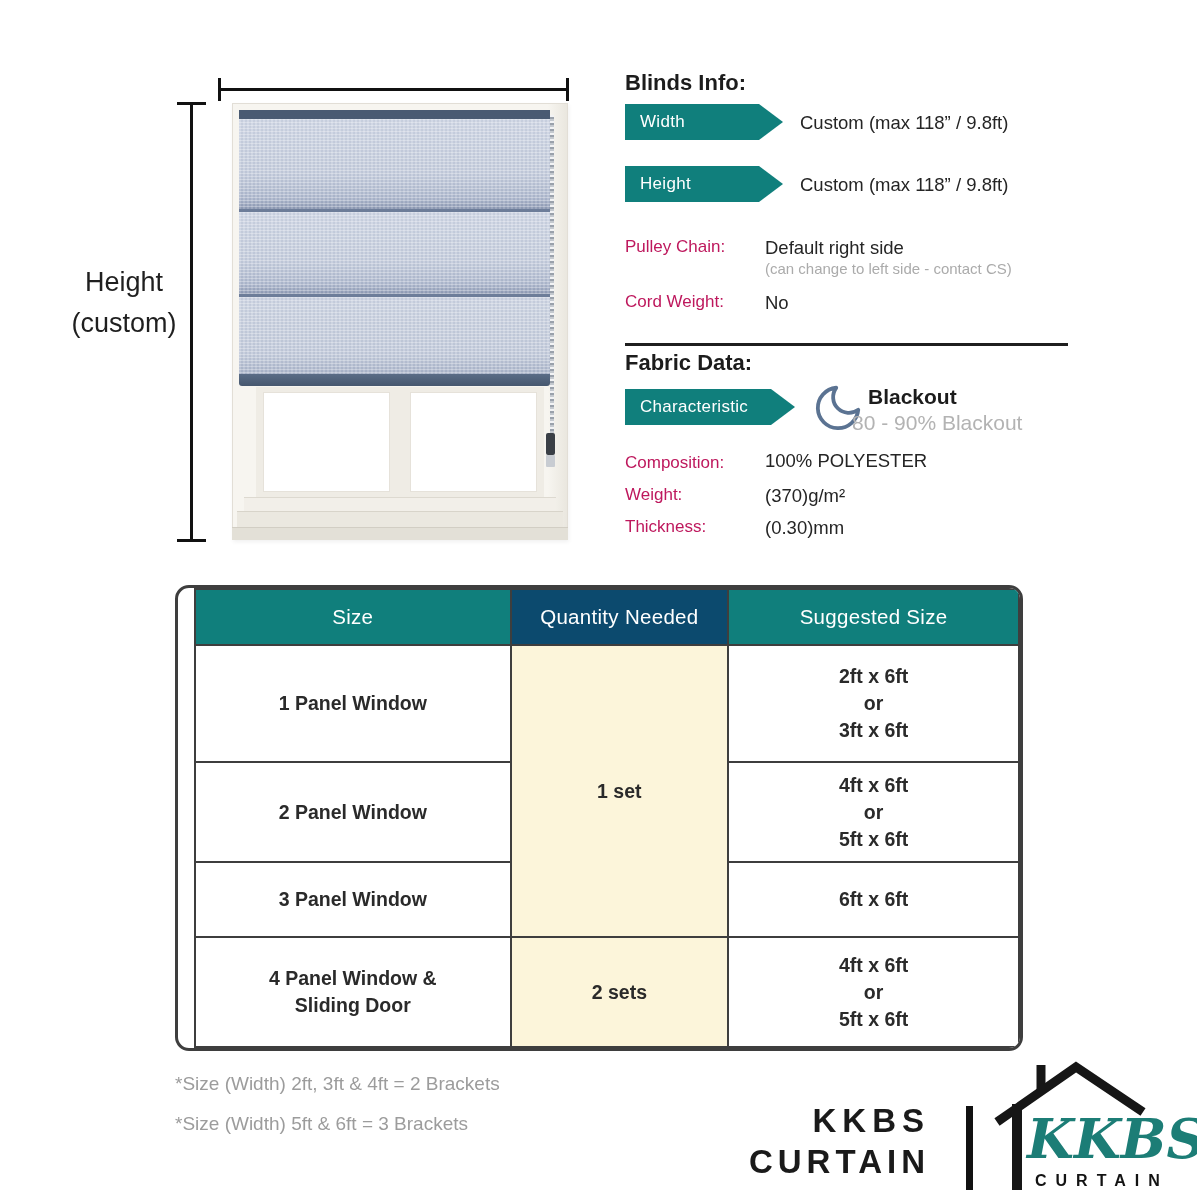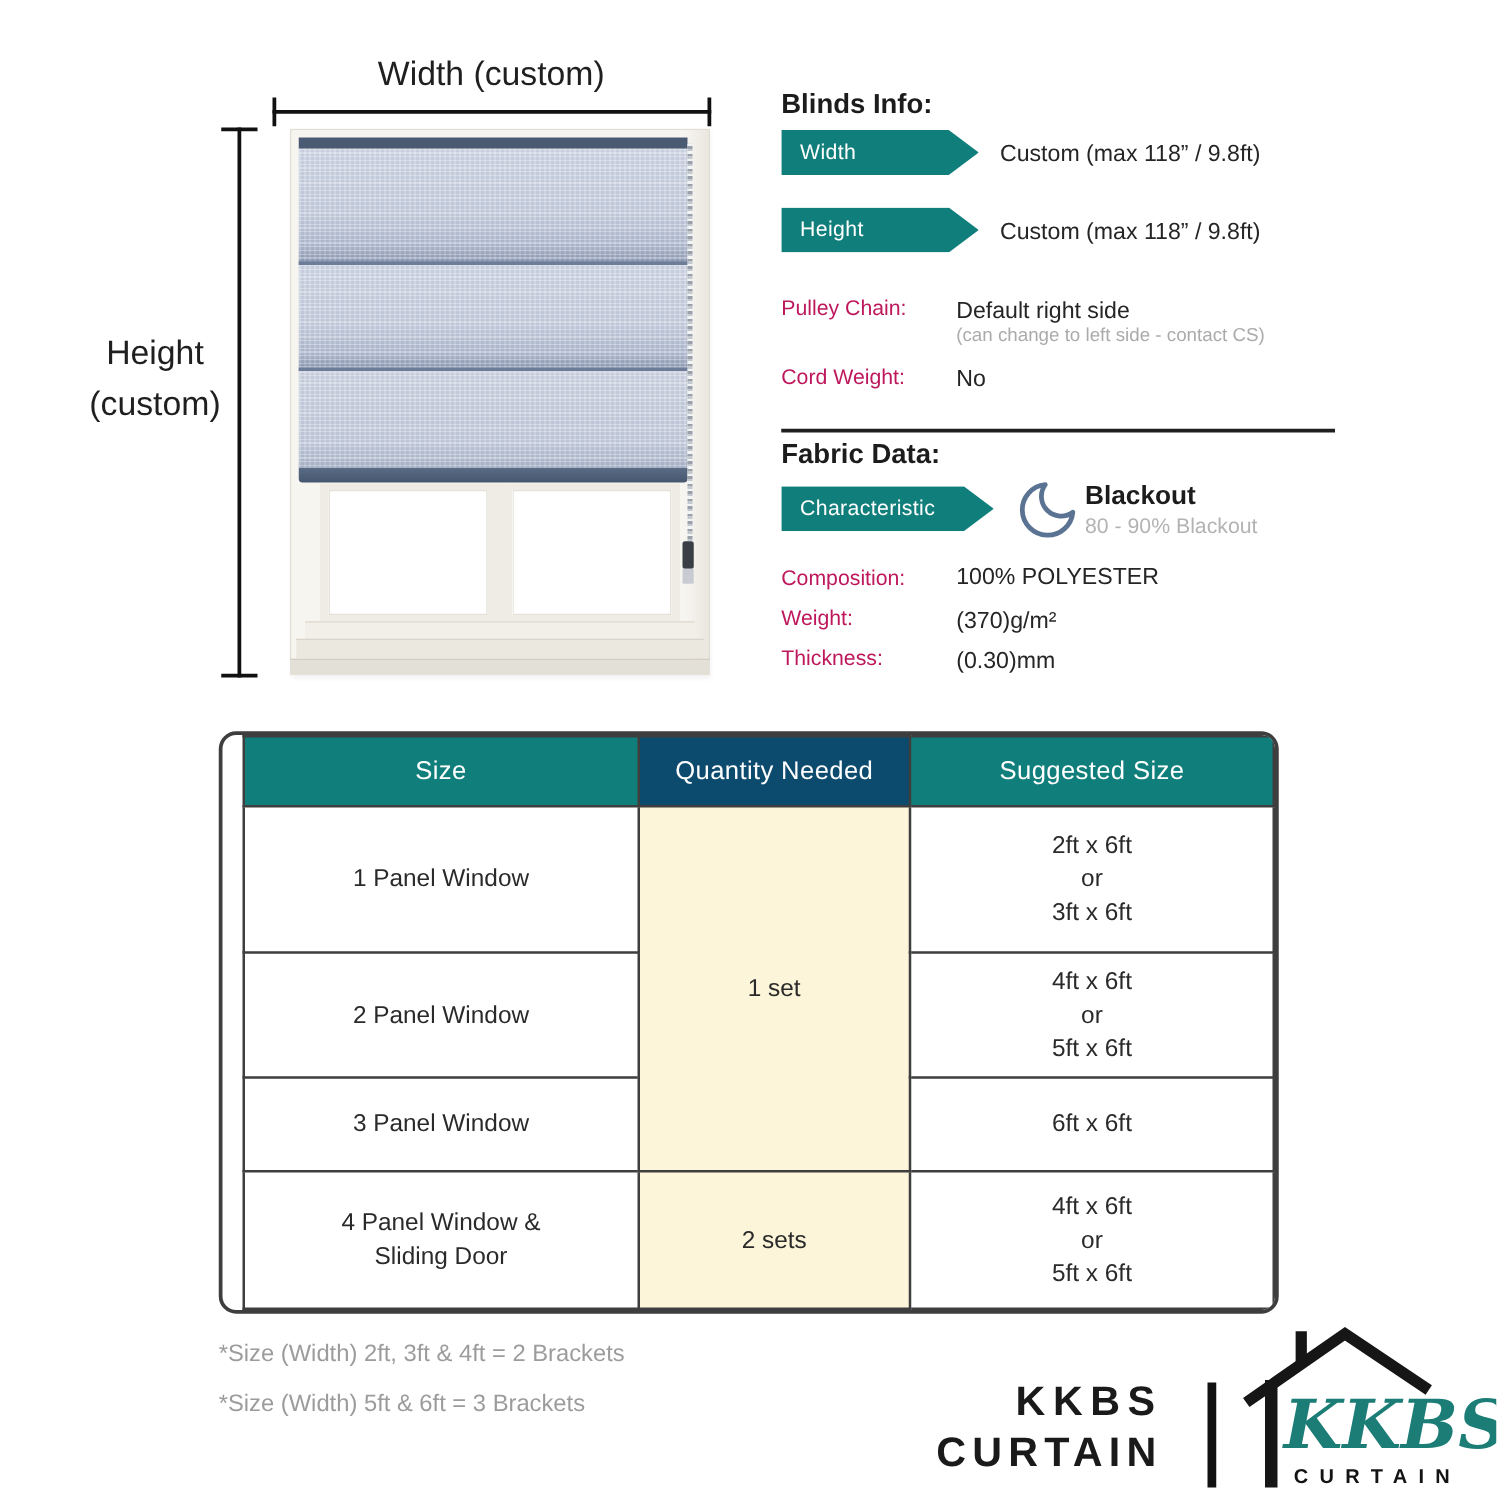--- a/index.html
+++ b/index.html
@@ -51,44 +51,43 @@
     position:absolute;left:0;height:36px;display:flex;align-items:center;
     padding:0 34px 0 15px;color:#ffffff;font-size:17px;letter-spacing:.3px;
     clip-path:polygon(0 0, calc(100% - 24px) 0, 100% 50%, calc(100% - 24px) 100%, 0 100%);
   }
   .tag-value{position:absolute;font-size:18.5px;color:#252525;}
   .spec-label{position:absolute;left:0;font-size:17px;color:#be185d;}
   .spec-value{position:absolute;left:140px;font-size:18.5px;color:#252525;}
   .spec-note{position:absolute;left:140px;font-size:15px;color:#ababab;}
   .rule{position:absolute;left:0;width:443px;height:2.5px;background:#1f1f1f;}
   .char-name{position:absolute;left:243px;font-size:21px;font-weight:bold;color:#1c1c1c;}
-  .char-note{position:absolute;left:243px;font-size:17px;color:#b3b3b3;}
+  .char-note{position:absolute;left:227px;font-size:21px;color:#b3b3b3;}
   .moon-wrap{position:absolute;left:186px;top:-10px;width:54px;height:58px;}
   
   .tbl-wrap{position:absolute;left:175px;top:585px;width:848px;border:3px solid #3e3e3e;border-radius:14px;overflow:hidden;padding-left:16px;}
   table.size-tbl{border-collapse:collapse;width:100%;}
-  .size-tbl th,.size-tbl td{border:2px solid #3e3e3e;text-align:center;vertical-align:middle;padding:0;}
+  .size-tbl th,.size-tbl td{border:2px solid #3e3e3e;text-align:center;vertical-align:middle;padding:0;font-weight:bold;}
   .size-tbl th{height:56px;color:#ffffff;font-weight:normal;font-size:20.5px;letter-spacing:.3px;}
   .size-tbl td{font-size:19.5px;color:#2a2a2a;line-height:27px;}
   .r1{height:117px;}.r2{height:100px;}.r3{height:75px;}.r4{height:110px;}
   
   .note{position:absolute;left:175px;font-size:19px;color:#9c9c9c;}
   .brand-text{position:absolute;left:640px;top:1100px;width:290px;text-align:right;
     font-weight:bold;color:#1a1a1a;font-size:33px;line-height:41px;}
   .brand-text .l1{letter-spacing:6px;}
   .brand-text .l2{letter-spacing:5px;}
   .brand-divider{position:absolute;left:966px;top:1106px;width:7px;height:84px;background:#111;}
   .brand-logo{position:absolute;left:983px;top:1052px;width:214px;height:142px;}
 </style>
 </head>
 <body>
 
 <div class="canvas">
 
-  <div class="dim-label" style="left:218px;top:44px;width:350px;">Width (custom)</div>
 
   <div class="hline" style="left:218px;top:88px;width:351px;height:3px;"></div>
   <div class="vline" style="left:218px;top:78px;width:3px;height:23px;"></div>
   <div class="vline" style="left:566px;top:78px;width:3px;height:23px;"></div>
 
   <div class="dim-label" style="left:50px;top:262px;width:148px;line-height:41px;">
     <div>Height</div>
     <div>(custom)</div>
   </div>
 

